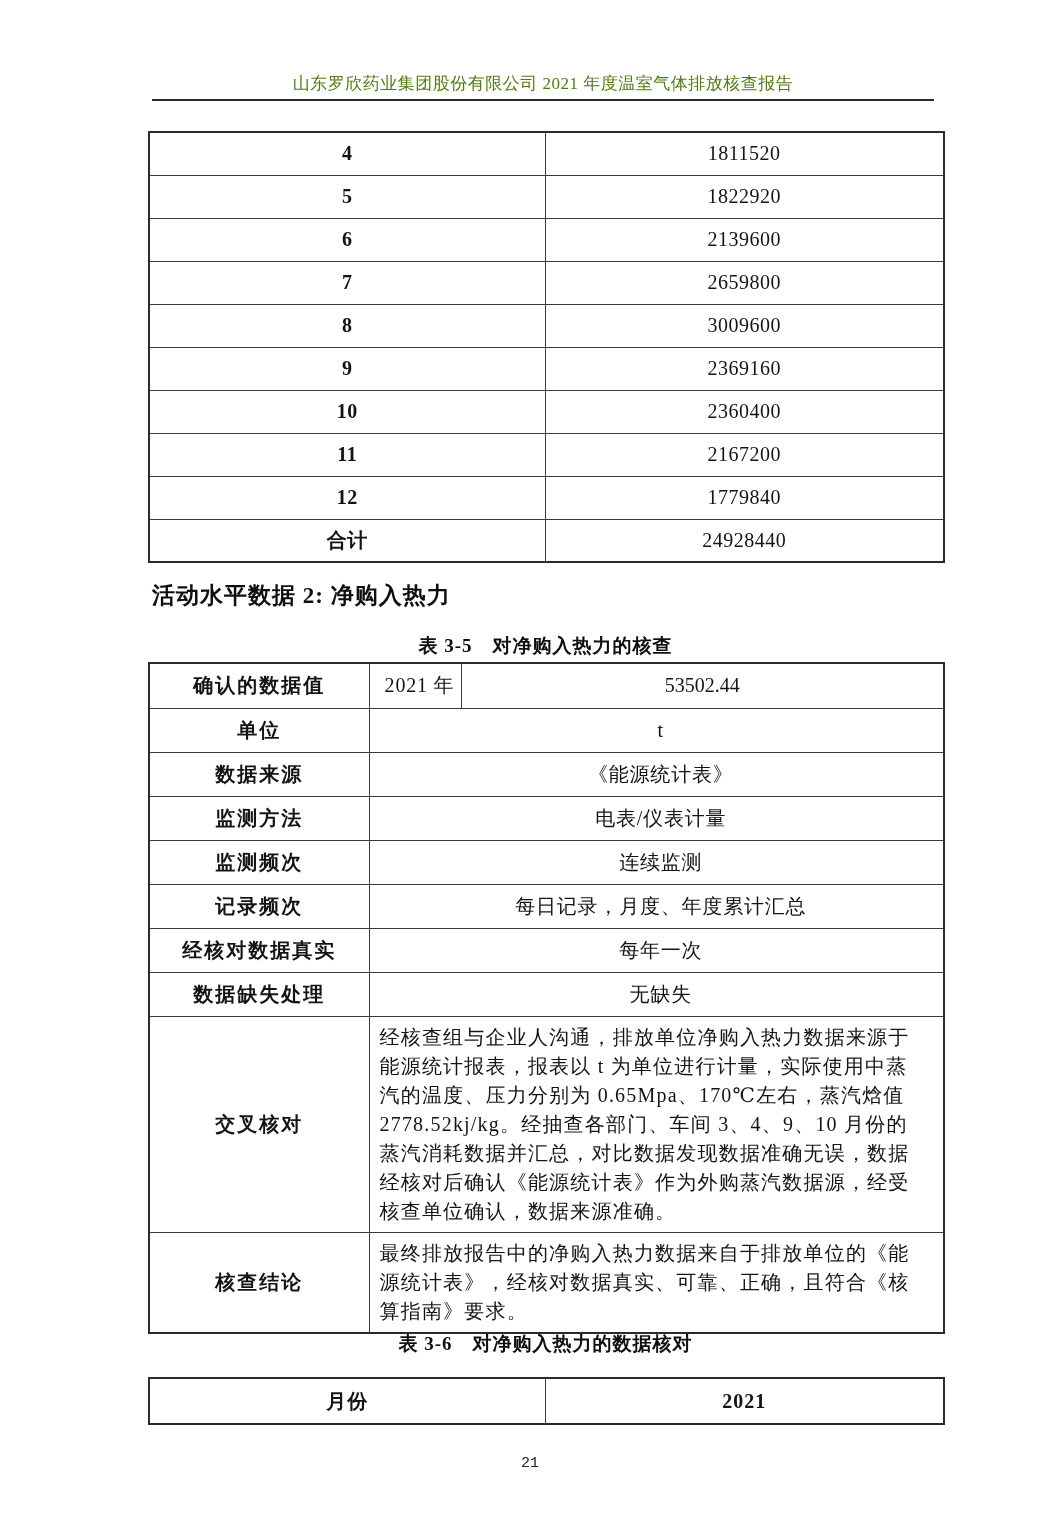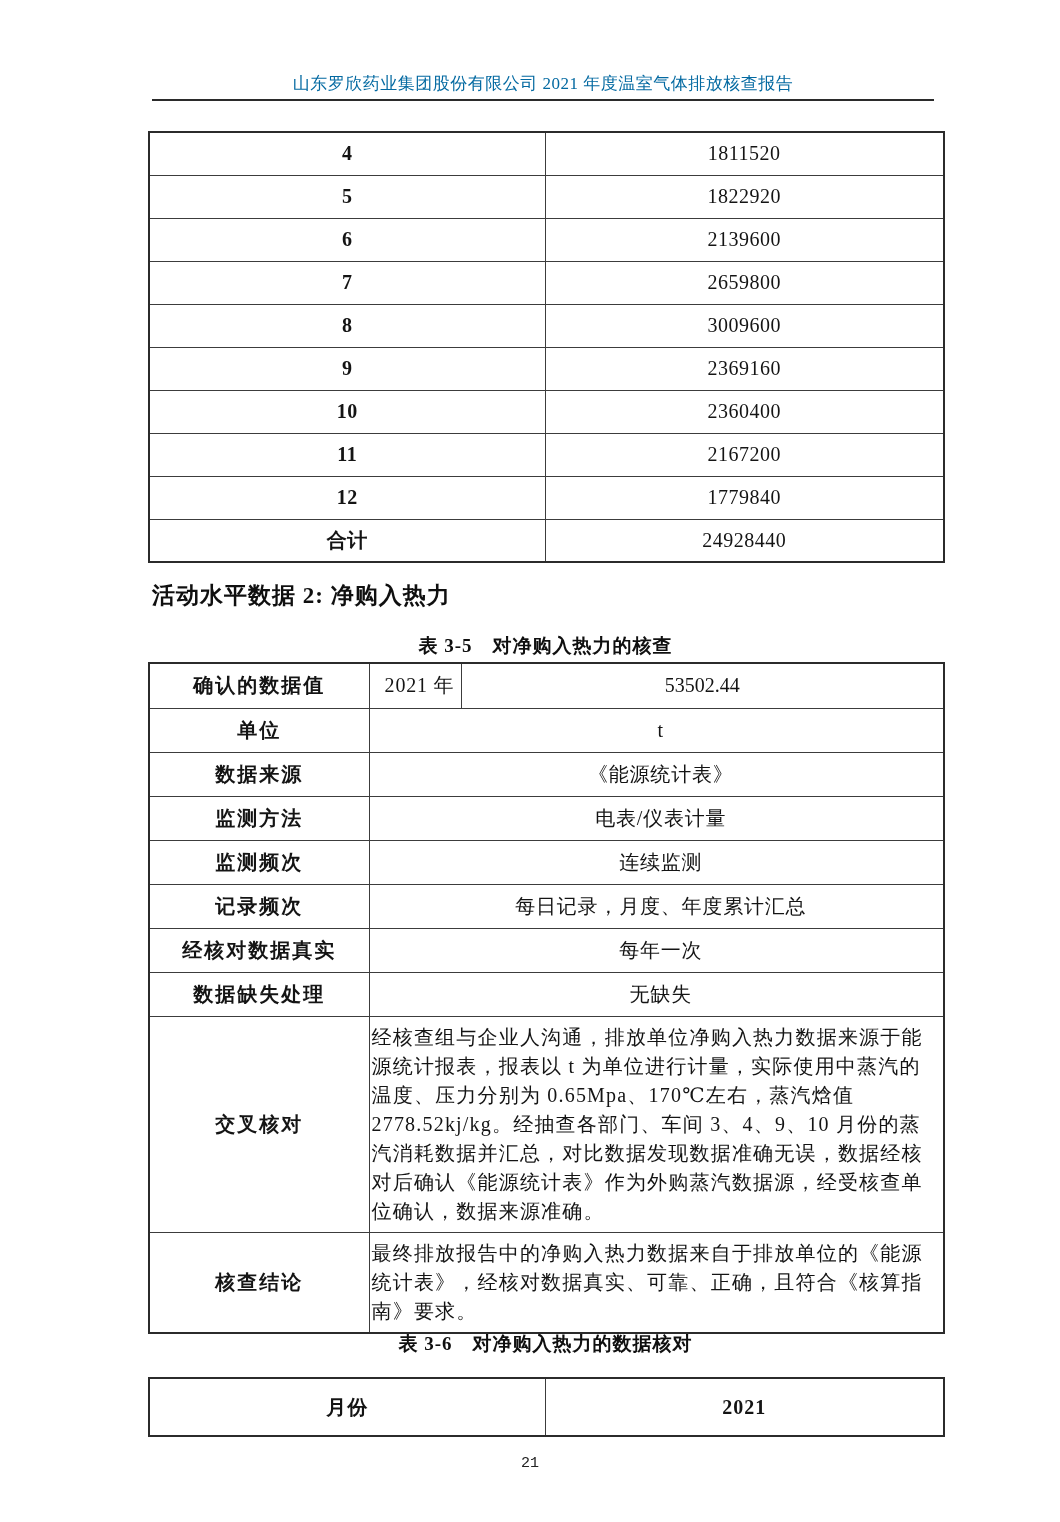--- a/index.html
+++ b/index.html
@@ -13,21 +13,21 @@
     overflow: hidden;
   }
 
   
   .header-title {
     position: absolute;
     top: 72px; left: 152px; width: 782px;
     text-align: center;
     font-size: 17px;
     letter-spacing: 0.5px;
-    color: #0369a1;
+    color: #4d7c0f;
     white-space: pre;
   }
   .header-rule {
     position: absolute;
     top: 99px; left: 152px; width: 782px;
     border-top: 2.5px solid #2b2b2b;
   }
 
   
   table.doc {
@@ -51,21 +51,21 @@
     text-align: center;
     letter-spacing: 2px;
   }
   td.val-left {
     text-align: center;
     padding-left: 10px;
     letter-spacing: 0.8px;
   }
   td.para {
     text-align: left;
-    padding: 6px 20px 6px 2px;
+    padding: 6px 20px 6px 10px;
     line-height: 29px;
     letter-spacing: 1.2px;
   }
 
   
   #table-monthly { top: 131px; }
   #table-monthly tr { height: 43px; }
   #table-monthly td { letter-spacing: 0.5px; }
   #table-monthly td.c1 { font-weight: bold; text-align: center; }
   #table-monthly td.c2 { text-align: center; }
@@ -95,21 +95,21 @@
 
   
   #table-3-5 { top: 662px; }
   #table-3-5 tr.h45  { height: 45px; }
   #table-3-5 tr.h44  { height: 44px; }
   #table-3-5 tr.h208 { height: 208px; }
   #table-3-5 tr.h90  { height: 90px; }
 
   
   #table-3-6 { top: 1377px; }
-  #table-3-6 tr { height: 58px; }
+  #table-3-6 tr { height: 46px; }
   #table-3-6 td { font-weight: bold; text-align: center; letter-spacing: 1px; }
 
   
   .page-number {
     position: absolute;
     top: 1455px; left: 0; width: 1060px;
     text-align: center;
     font-size: 15px;
     font-family: Liberation Mono, monospace;
     color: #222222;

